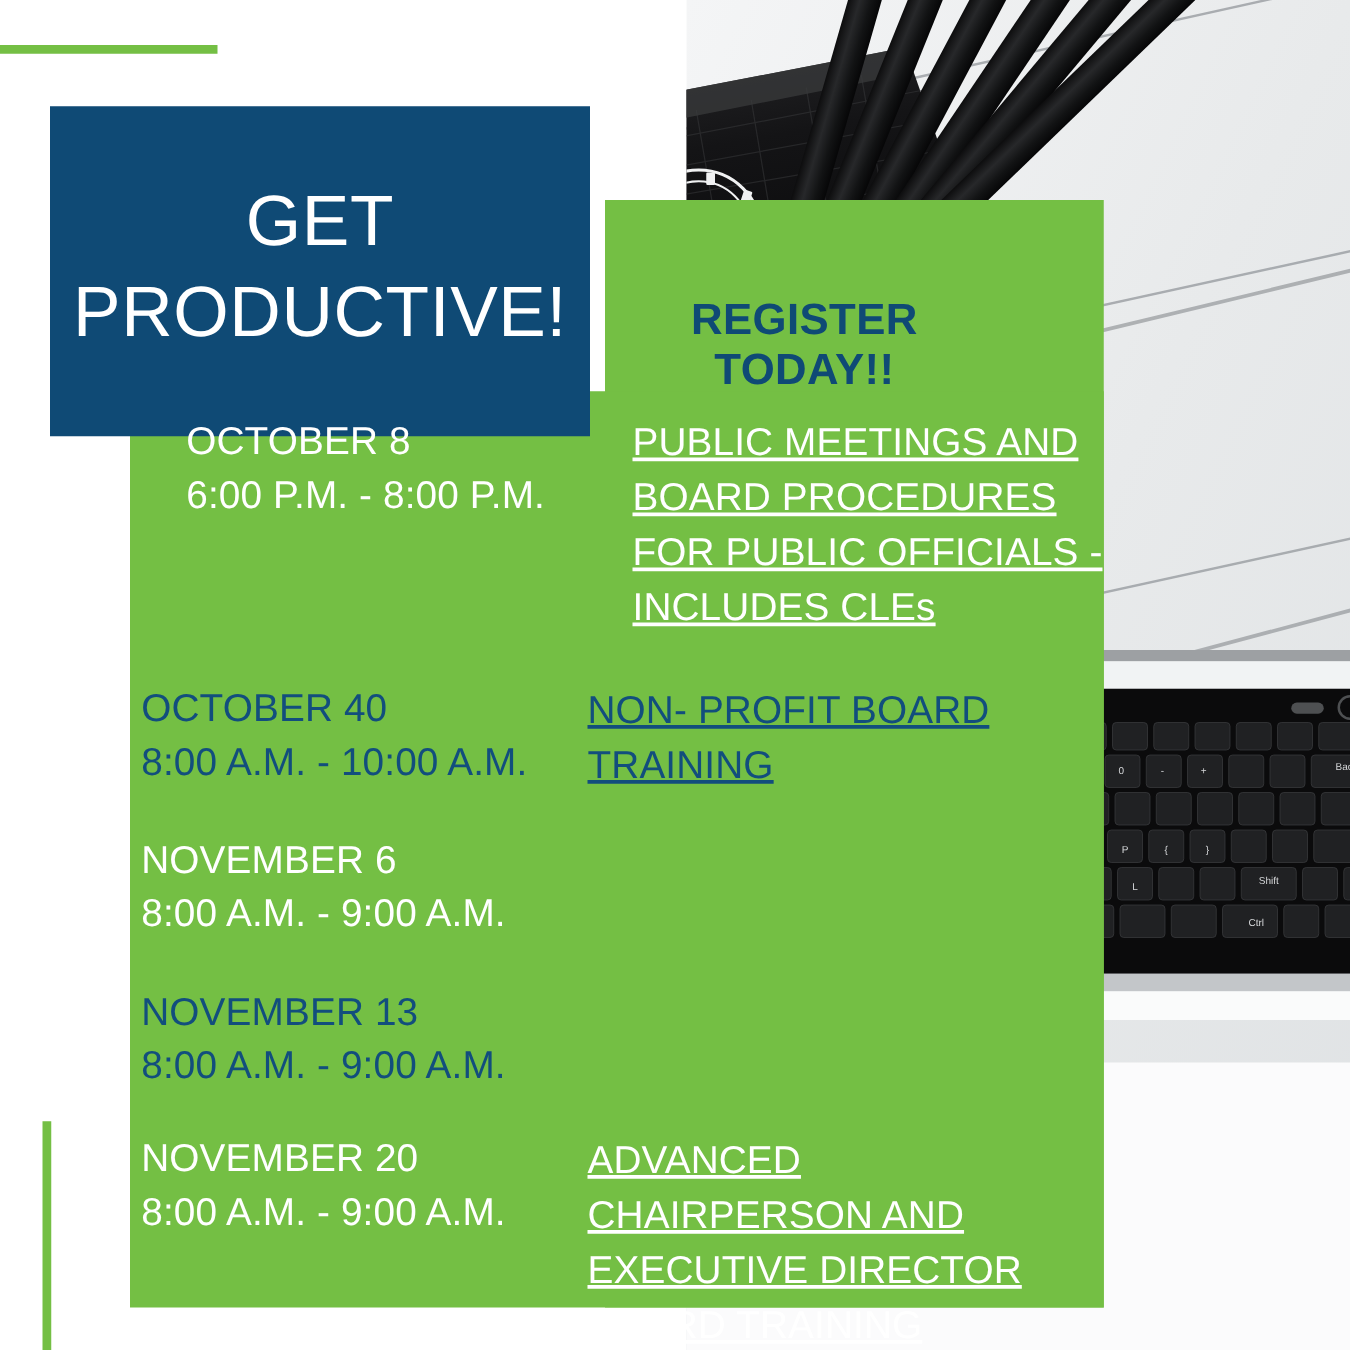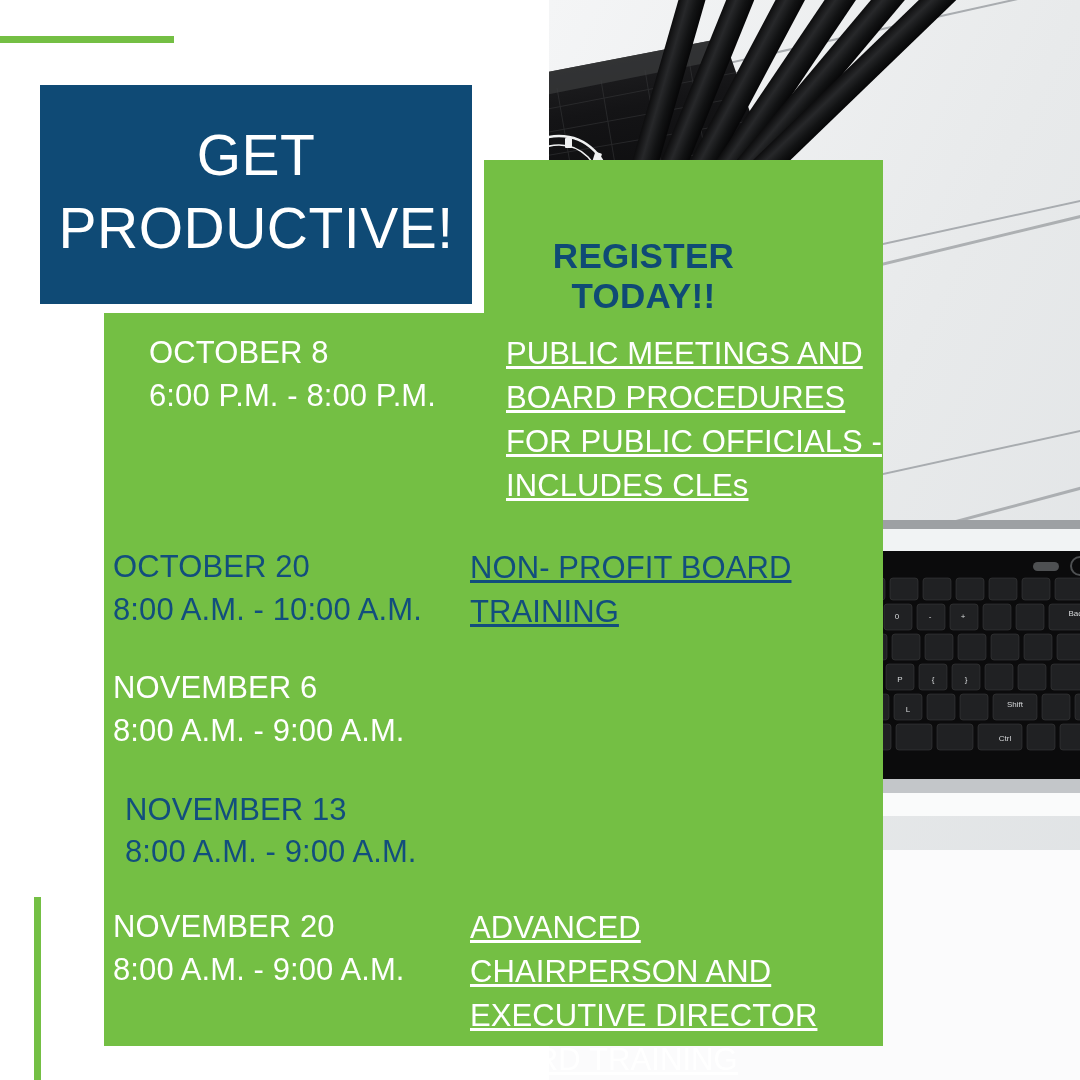--- a/index.html
+++ b/index.html
@@ -54,21 +54,21 @@
     position: absolute;
     left: 104px; top: 313px;
     width: 779px; height: 733px;
     background: #74bf44;
   }
 
   
   #title-box {
     position: absolute;
     left: 40px; top: 85px;
-    width: 432px; height: 219px;
+    width: 432px; height: 264px;
     background: #0f4a75;
     display: flex;
     align-items: center;
     justify-content: center;
   }
   #title-text {
     color: #ffffff;
     font-size: 57px;
     line-height: 1.28;
     font-weight: 400;
@@ -124,21 +124,21 @@
   }
   .date { display: block; }
   .time { display: block; }
   .white { color: #ffffff; }
   .blue  { color: #124e7d; }
 
   
   #row-0 { margin-bottom: 38px; padding-left: 36px; }
   #row-1 { margin-bottom: 33px; }
   #row-2 { }
-  #row-3 { margin-bottom: 32px; margin-left: 12px; }
+  #row-3 { margin-bottom: 32px; }
   #row-4 { margin-bottom: 0px; }
 
   #row-1 .col-when, #row-2 .col-when,
   #row-3 .col-when, #row-4 .col-when { padding-left: 9px; }
   #row-1 .col-what { padding-top: 0px; }
   #row-3 .col-what { padding-top: 2px; }
 </style>
 </head>
 <body>
 
@@ -385,21 +385,21 @@
         <span class="date">OCTOBER 8</span>
         <span class="time"> 6:00 P.M. - 8:00 P.M.</span>
       </div>
       <div class="col-what white">
         <span class="link">PUBLIC MEETINGS AND BOARD PROCEDURES FOR PUBLIC OFFICIALS - INCLUDES CLEs</span>
       </div>
     </div>
 
     <div class="row" id="row-1">
       <div class="col-when blue">
-        <span class="date">OCTOBER 20</span>
+        <span class="date">OCTOBER 40</span>
         <span class="time">8:00 A.M. - 10:00 A.M.</span>
       </div>
       <div class="col-what blue">
         <span class="link">NON- PROFIT BOARD TRAINING</span>
       </div>
     </div>
 
     <div class="row" id="row-2">
       <div class="col-when white">
         <span class="date">NOVEMBER 6</span>

